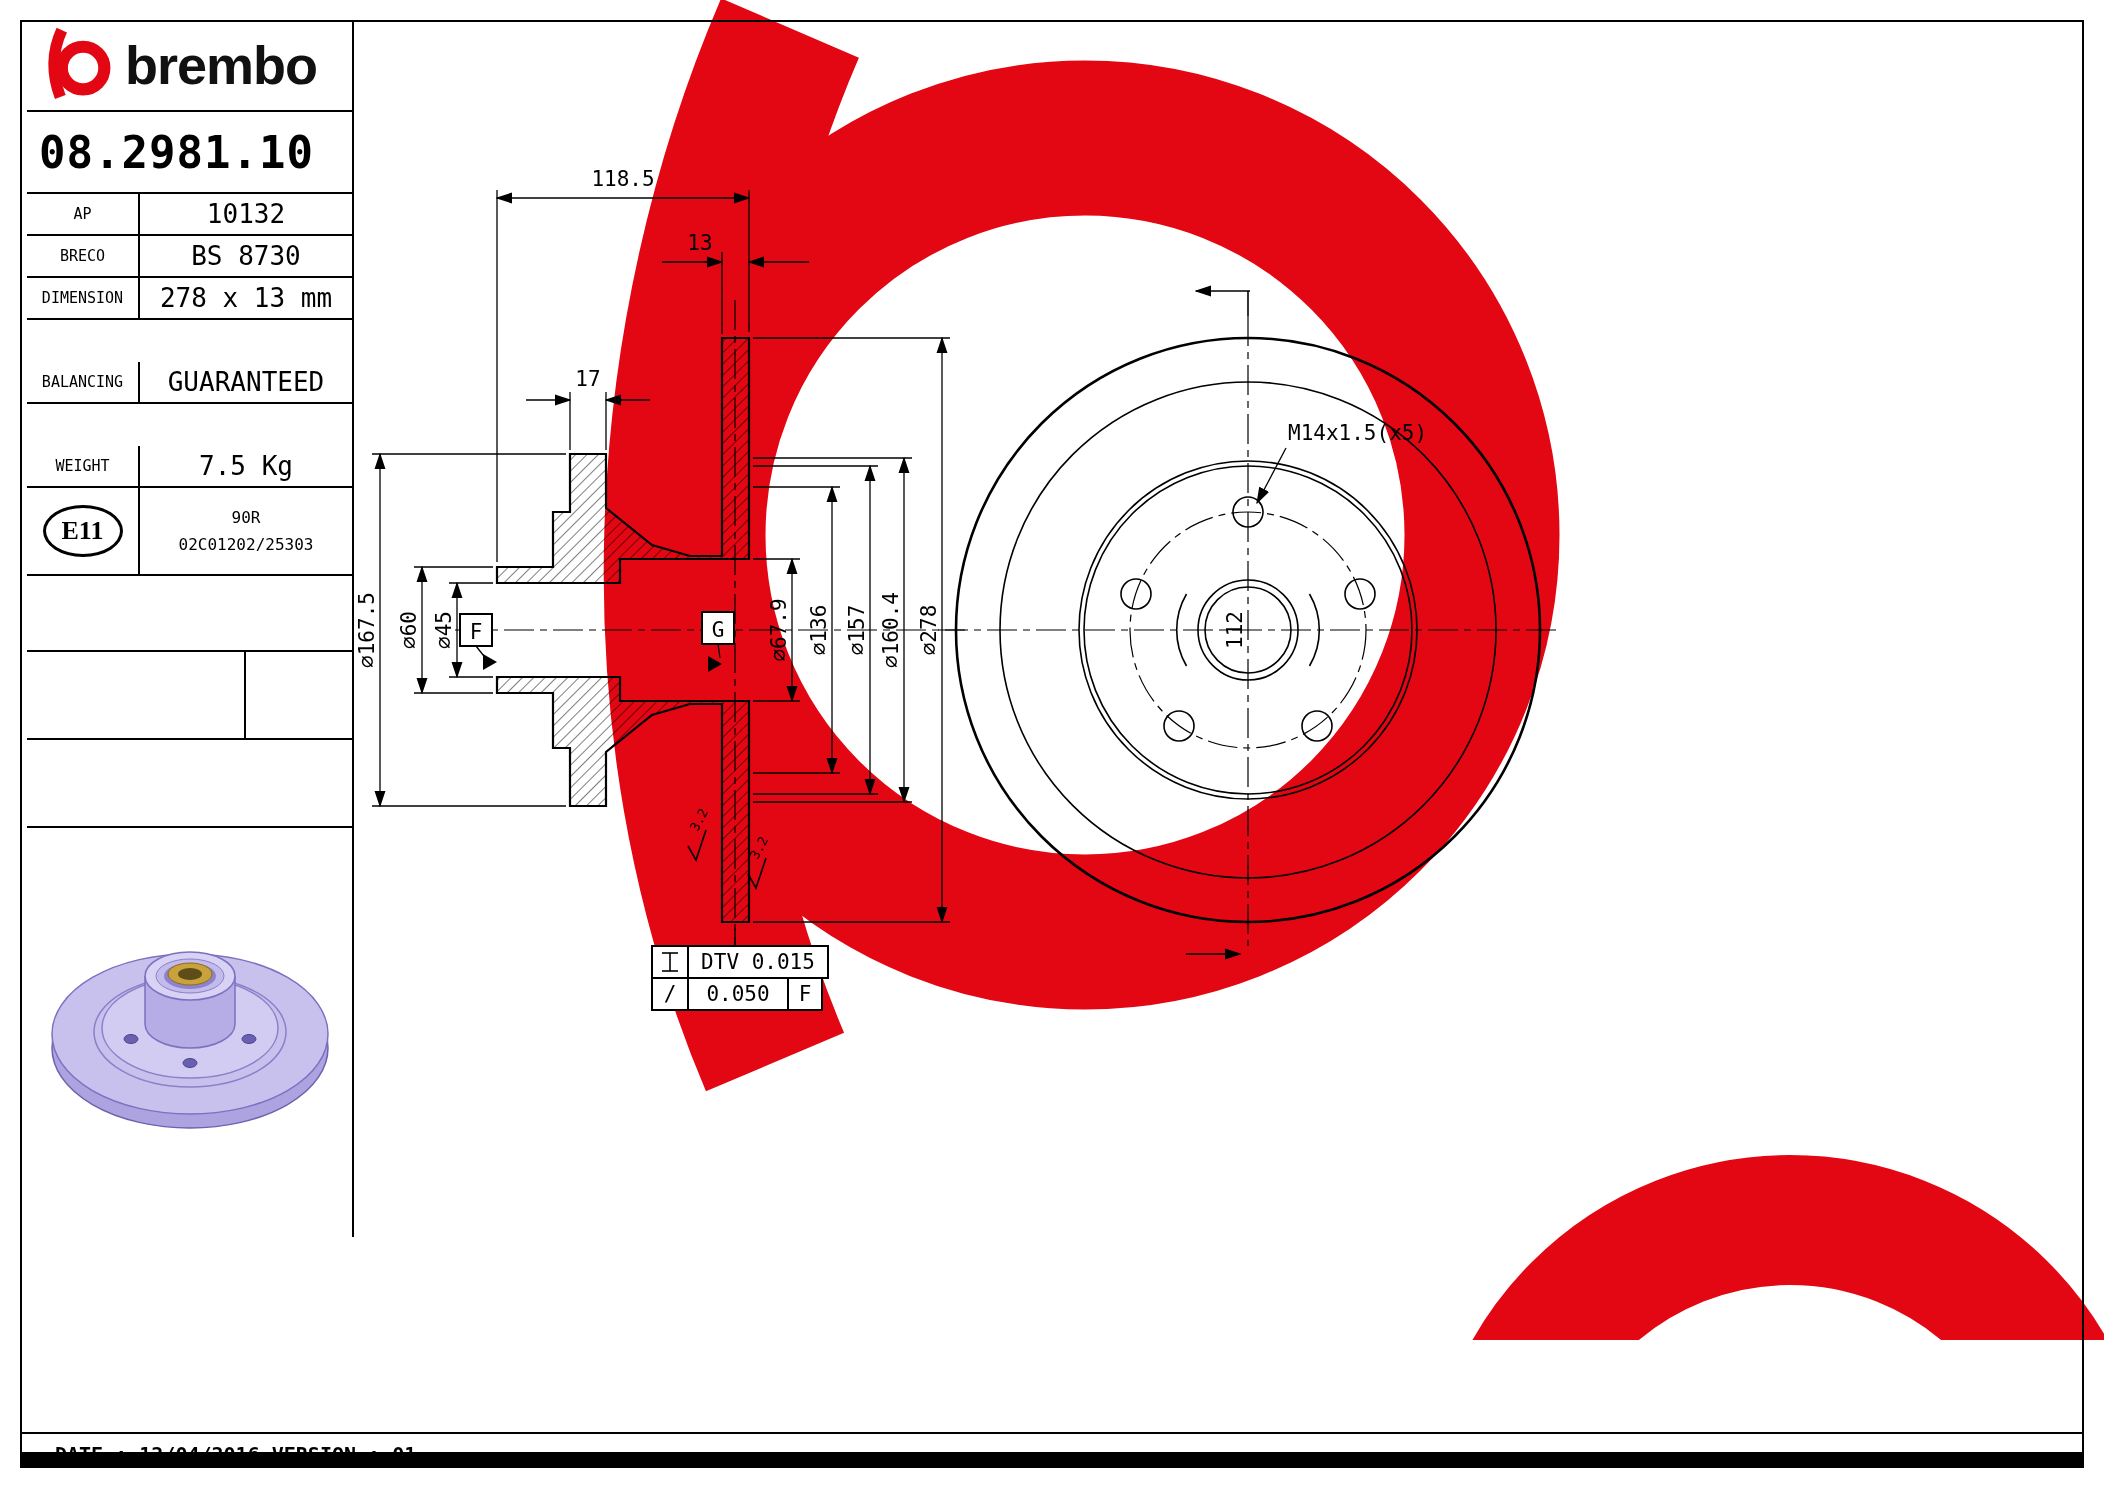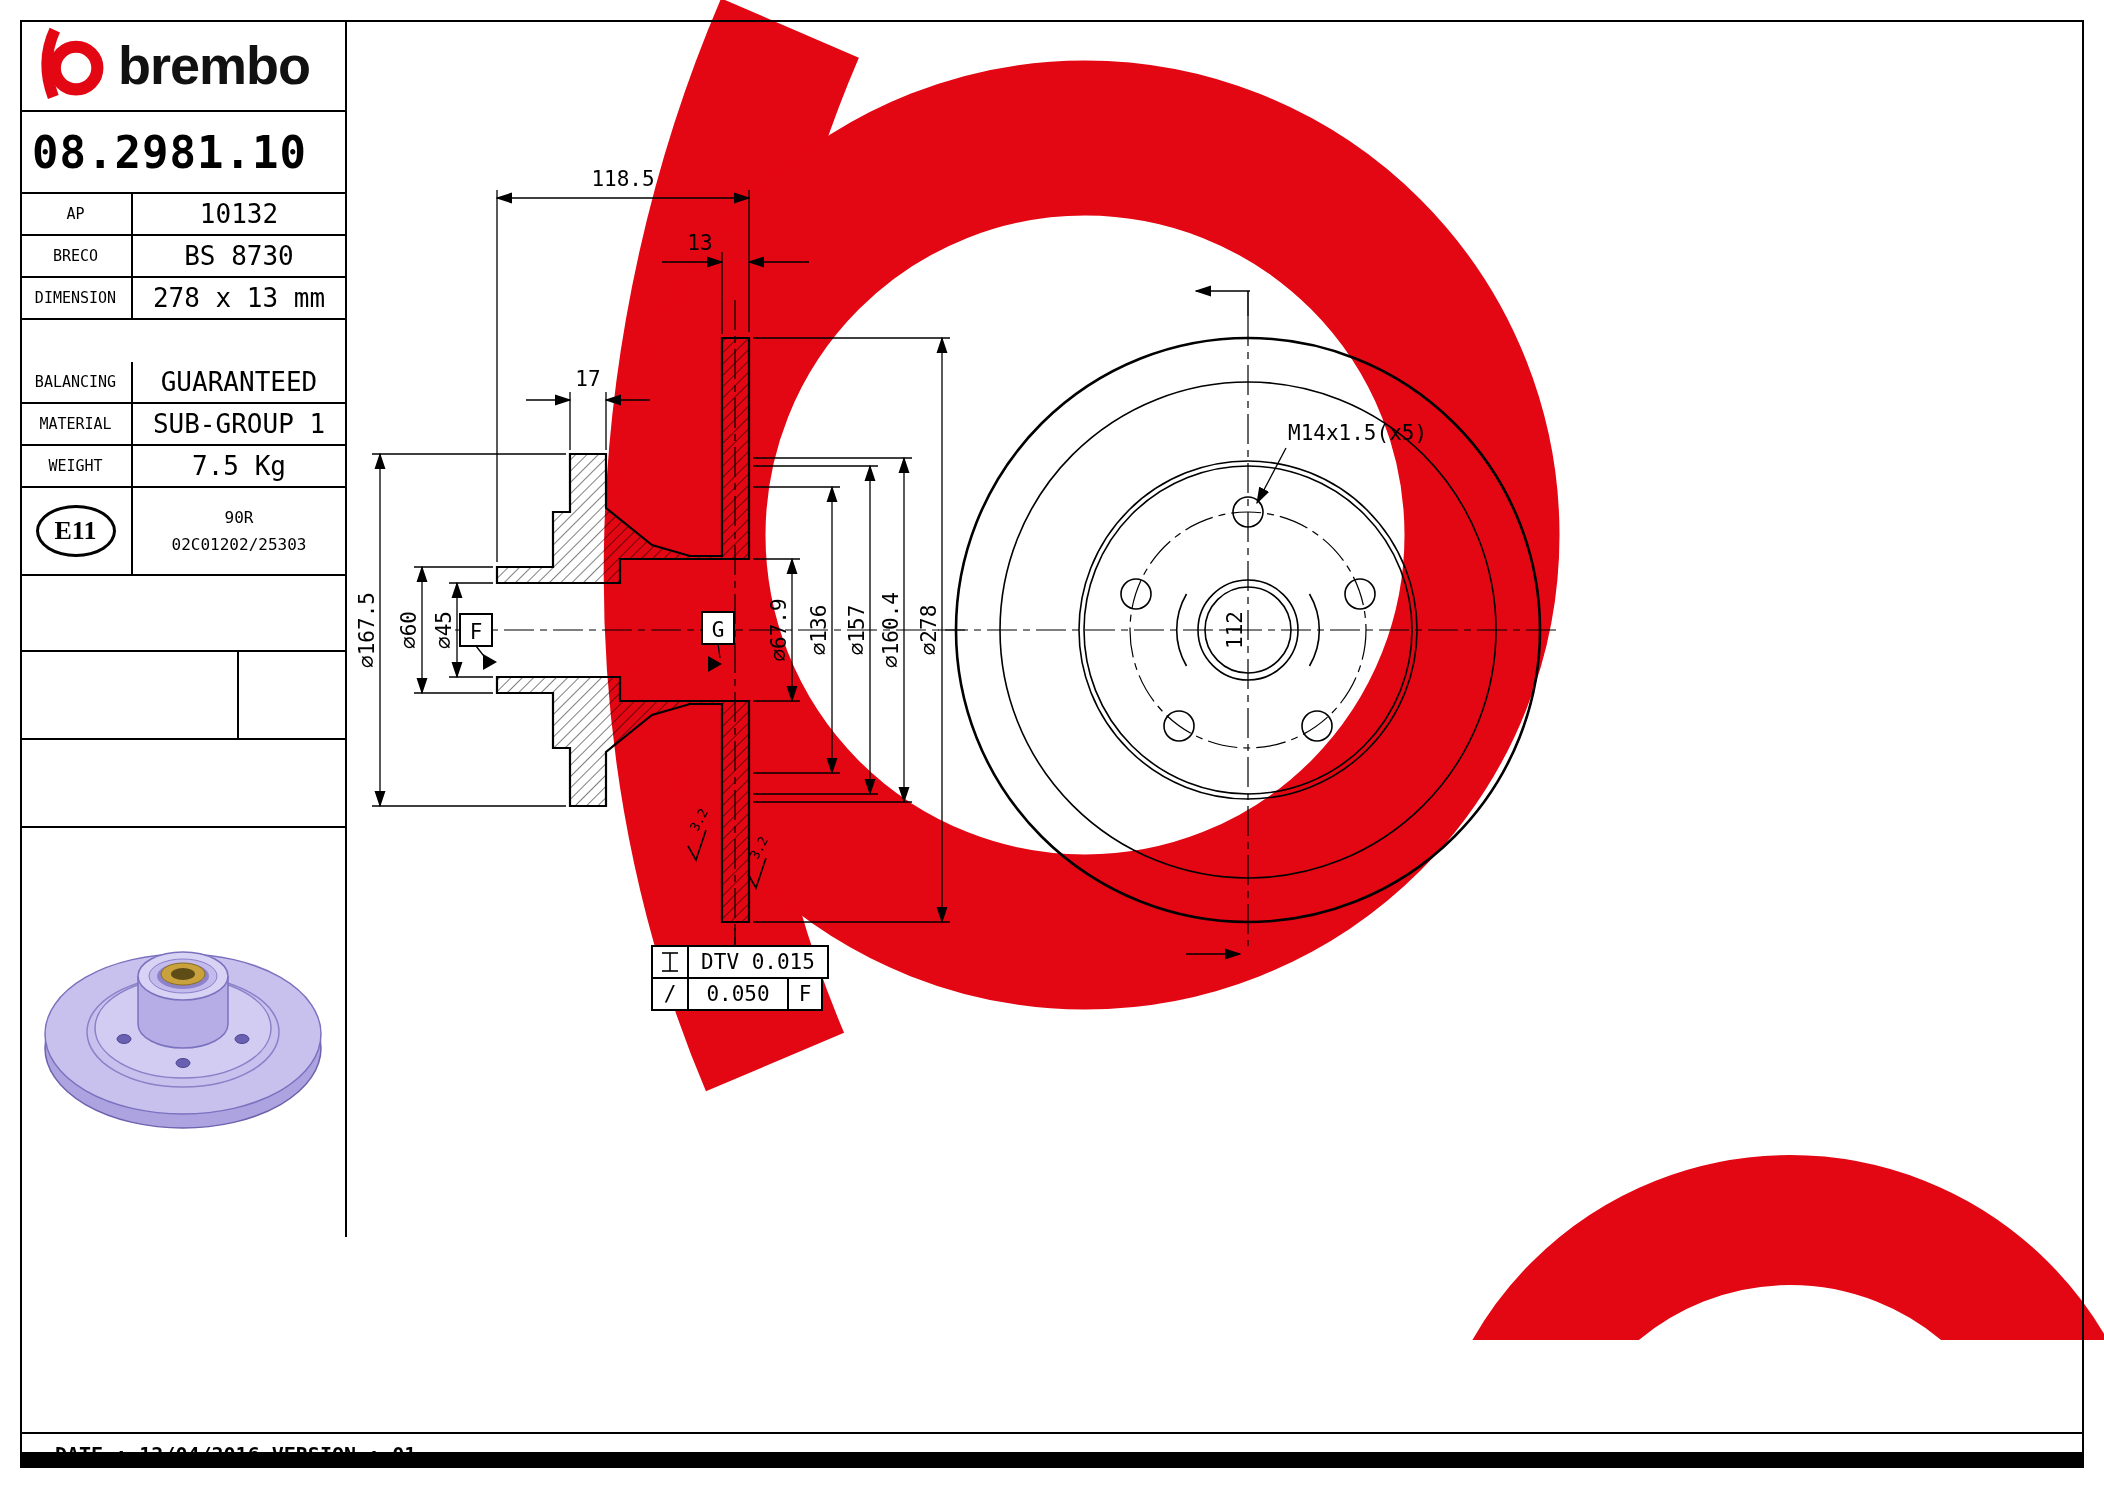--- a/index.html
+++ b/index.html
@@ -7,21 +7,21 @@
         font-family:"DejaVu Sans Mono","Liberation Mono",monospace;color:#000;}
   .outer-border{position:absolute;left:20px;top:20px;right:20px;bottom:20px;
         border:2px solid #000;pointer-events:none;z-index:6;}
   .bottom-bar{position:absolute;left:20px;right:20px;bottom:20px;height:16px;background:#000;z-index:7;}
 
   
   .watermark{position:absolute;left:0;top:0;z-index:0;}
   .drawing{position:absolute;left:0;top:0;z-index:1;}
 
   
-  .panel{position:absolute;left:20px;top:20px;width:325px;height:1217px;background:#fff;
+  .panel{position:absolute;left:27px;top:20px;width:325px;height:1217px;background:#fff;
          border-right:2px solid #000;z-index:3;}
   .prow{position:absolute;left:0;width:325px;border-bottom:2px solid #000;box-sizing:border-box;}
   .logo-row{top:0;height:92px;display:flex;align-items:center;gap:10px;padding-left:12px;}
   .brand-text{font-family:"Liberation Sans","DejaVu Sans",sans-serif;font-weight:bold;
               font-size:54px;letter-spacing:-1px;color:#111;}
   .part-row{top:92px;height:82px;display:flex;align-items:center;padding-left:12px;
             font-size:44px;font-weight:bold;letter-spacing:1px;}
   .spec{height:42px;display:flex;}
   .spec-label{width:113px;border-right:2px solid #000;display:flex;align-items:center;
               justify-content:center;font-size:15px;box-sizing:border-box;text-align:center;}
@@ -256,24 +256,20 @@
       <div class="spec-value">BS 8730</div>
     </div>
     <div class="prow spec" style="top:258px">
       <div class="spec-label">DIMENSION</div>
       <div class="spec-value">278 x 13 mm</div>
     </div>
     <div class="prow spec" style="top:342px">
       <div class="spec-label">BALANCING</div>
       <div class="spec-value">GUARANTEED</div>
     </div>
-    <div class="prow spec" style="top:384px">
-      <div class="spec-label">MATERIAL</div>
-      <div class="spec-value">SUB-GROUP 1</div>
-    </div>
     <div class="prow spec" style="top:426px">
       <div class="spec-label">WEIGHT</div>
       <div class="spec-value">7.5 Kg</div>
     </div>
 
     <div class="prow e11-row">
       <div class="e11-cell">
         <div class="e11-badge">E11</div>
       </div>
       <div class="e11-val">

